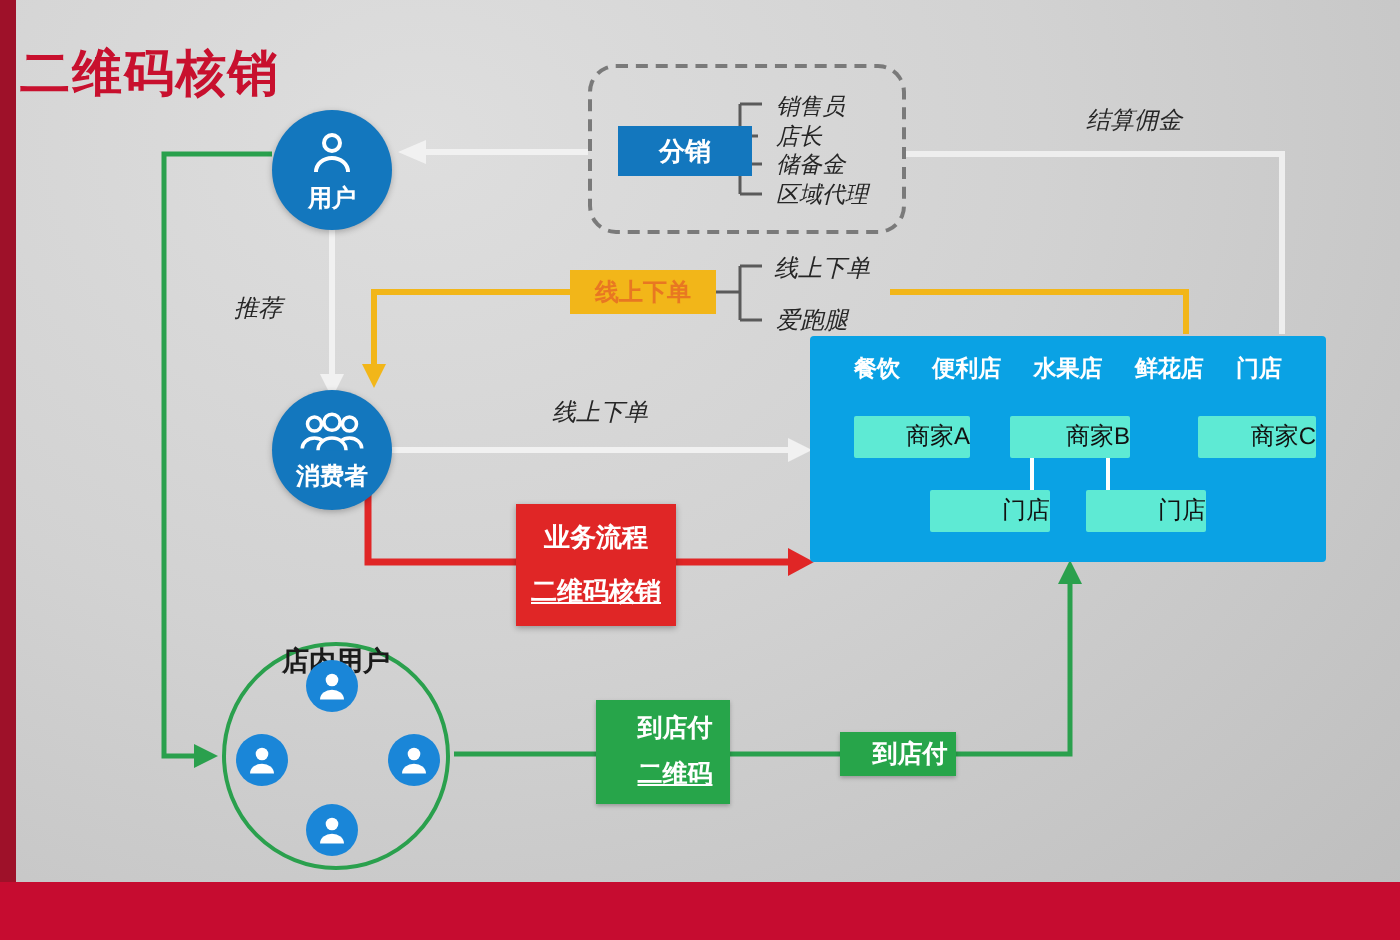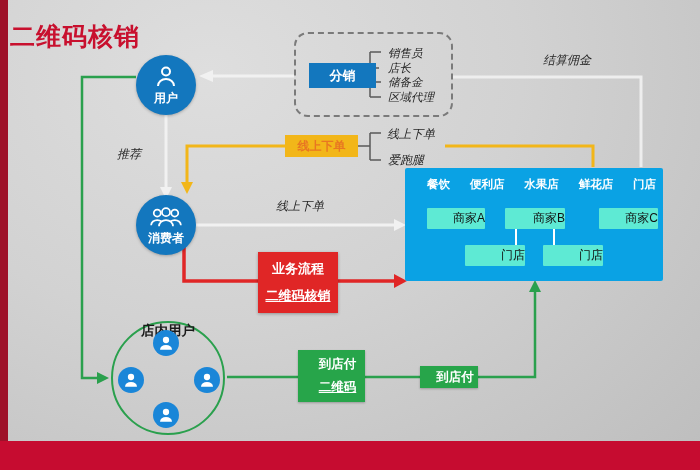--- a/index.html
+++ b/index.html
@@ -22,21 +22,21 @@
   .dashedbox{left:294px;top:32px;width:159px;height:85px;border:2px dashed #7a7a7a;border-radius:14px;}
   .distbox{left:309px;top:63px;width:67px;height:25px;background:#1377be;color:#fff;
     font-size:13px;font-weight:bold;display:flex;align-items:center;justify-content:center;}
   .kaititem{position:absolute;z-index:2;font-family:"DejaVu Serif", serif;font-style:italic;
     color:#262626;font-size:11.5px;white-space:nowrap;text-align:right;}
   .kailabel{position:absolute;z-index:2;font-family:"DejaVu Serif", serif;font-style:italic;
     color:#262626;font-size:12px;text-align:center;white-space:nowrap;}
   .deliverybox{left:285px;top:135px;width:73px;height:22px;background:#f2b619;color:#e87722;
     font-size:12px;font-weight:bold;display:flex;align-items:center;justify-content:center;}
   .platform{left:405px;top:168px;width:258px;height:113px;background:#0aa2e4;border-radius:2px;}
-  .tabsrow{display:flex;justify-content:space-between;padding:9px 7px 0 22px;}
+  .tabsrow{display:flex;justify-content:space-between;padding:9px 22px 0 22px;}
   .tabsrow span{color:#fff;font-size:11.5px;font-weight:bold;white-space:nowrap;}
   .whitebox{position:absolute;background:#5eead4;height:21px;line-height:21px;text-align:right;
     font-size:12px;font-weight:normal;color:#111;border-radius:1px;}
   .m1{left:22px;top:40px;width:58px;} .m2{left:100px;top:40px;width:60px;} .m3{left:178px;top:40px;width:59px;margin-left:16px;}
   .s1{left:60px;top:77px;width:60px;} .s2{left:138px;top:77px;width:60px;}
   .redbox{left:258px;top:252px;width:80px;height:61px;background:#e02626;color:#fff;
     display:flex;flex-direction:column;align-items:center;justify-content:space-evenly;
     font-size:13px;font-weight:bold;box-shadow:0 1px 3px rgba(0,0,0,.3);}
   .greenbox{background:#27a54a;color:#fff;font-weight:bold;display:flex;flex-direction:column;
     align-items:center;justify-content:space-evenly;box-shadow:0 1px 2px rgba(0,0,0,.25);padding-left:12px;}

